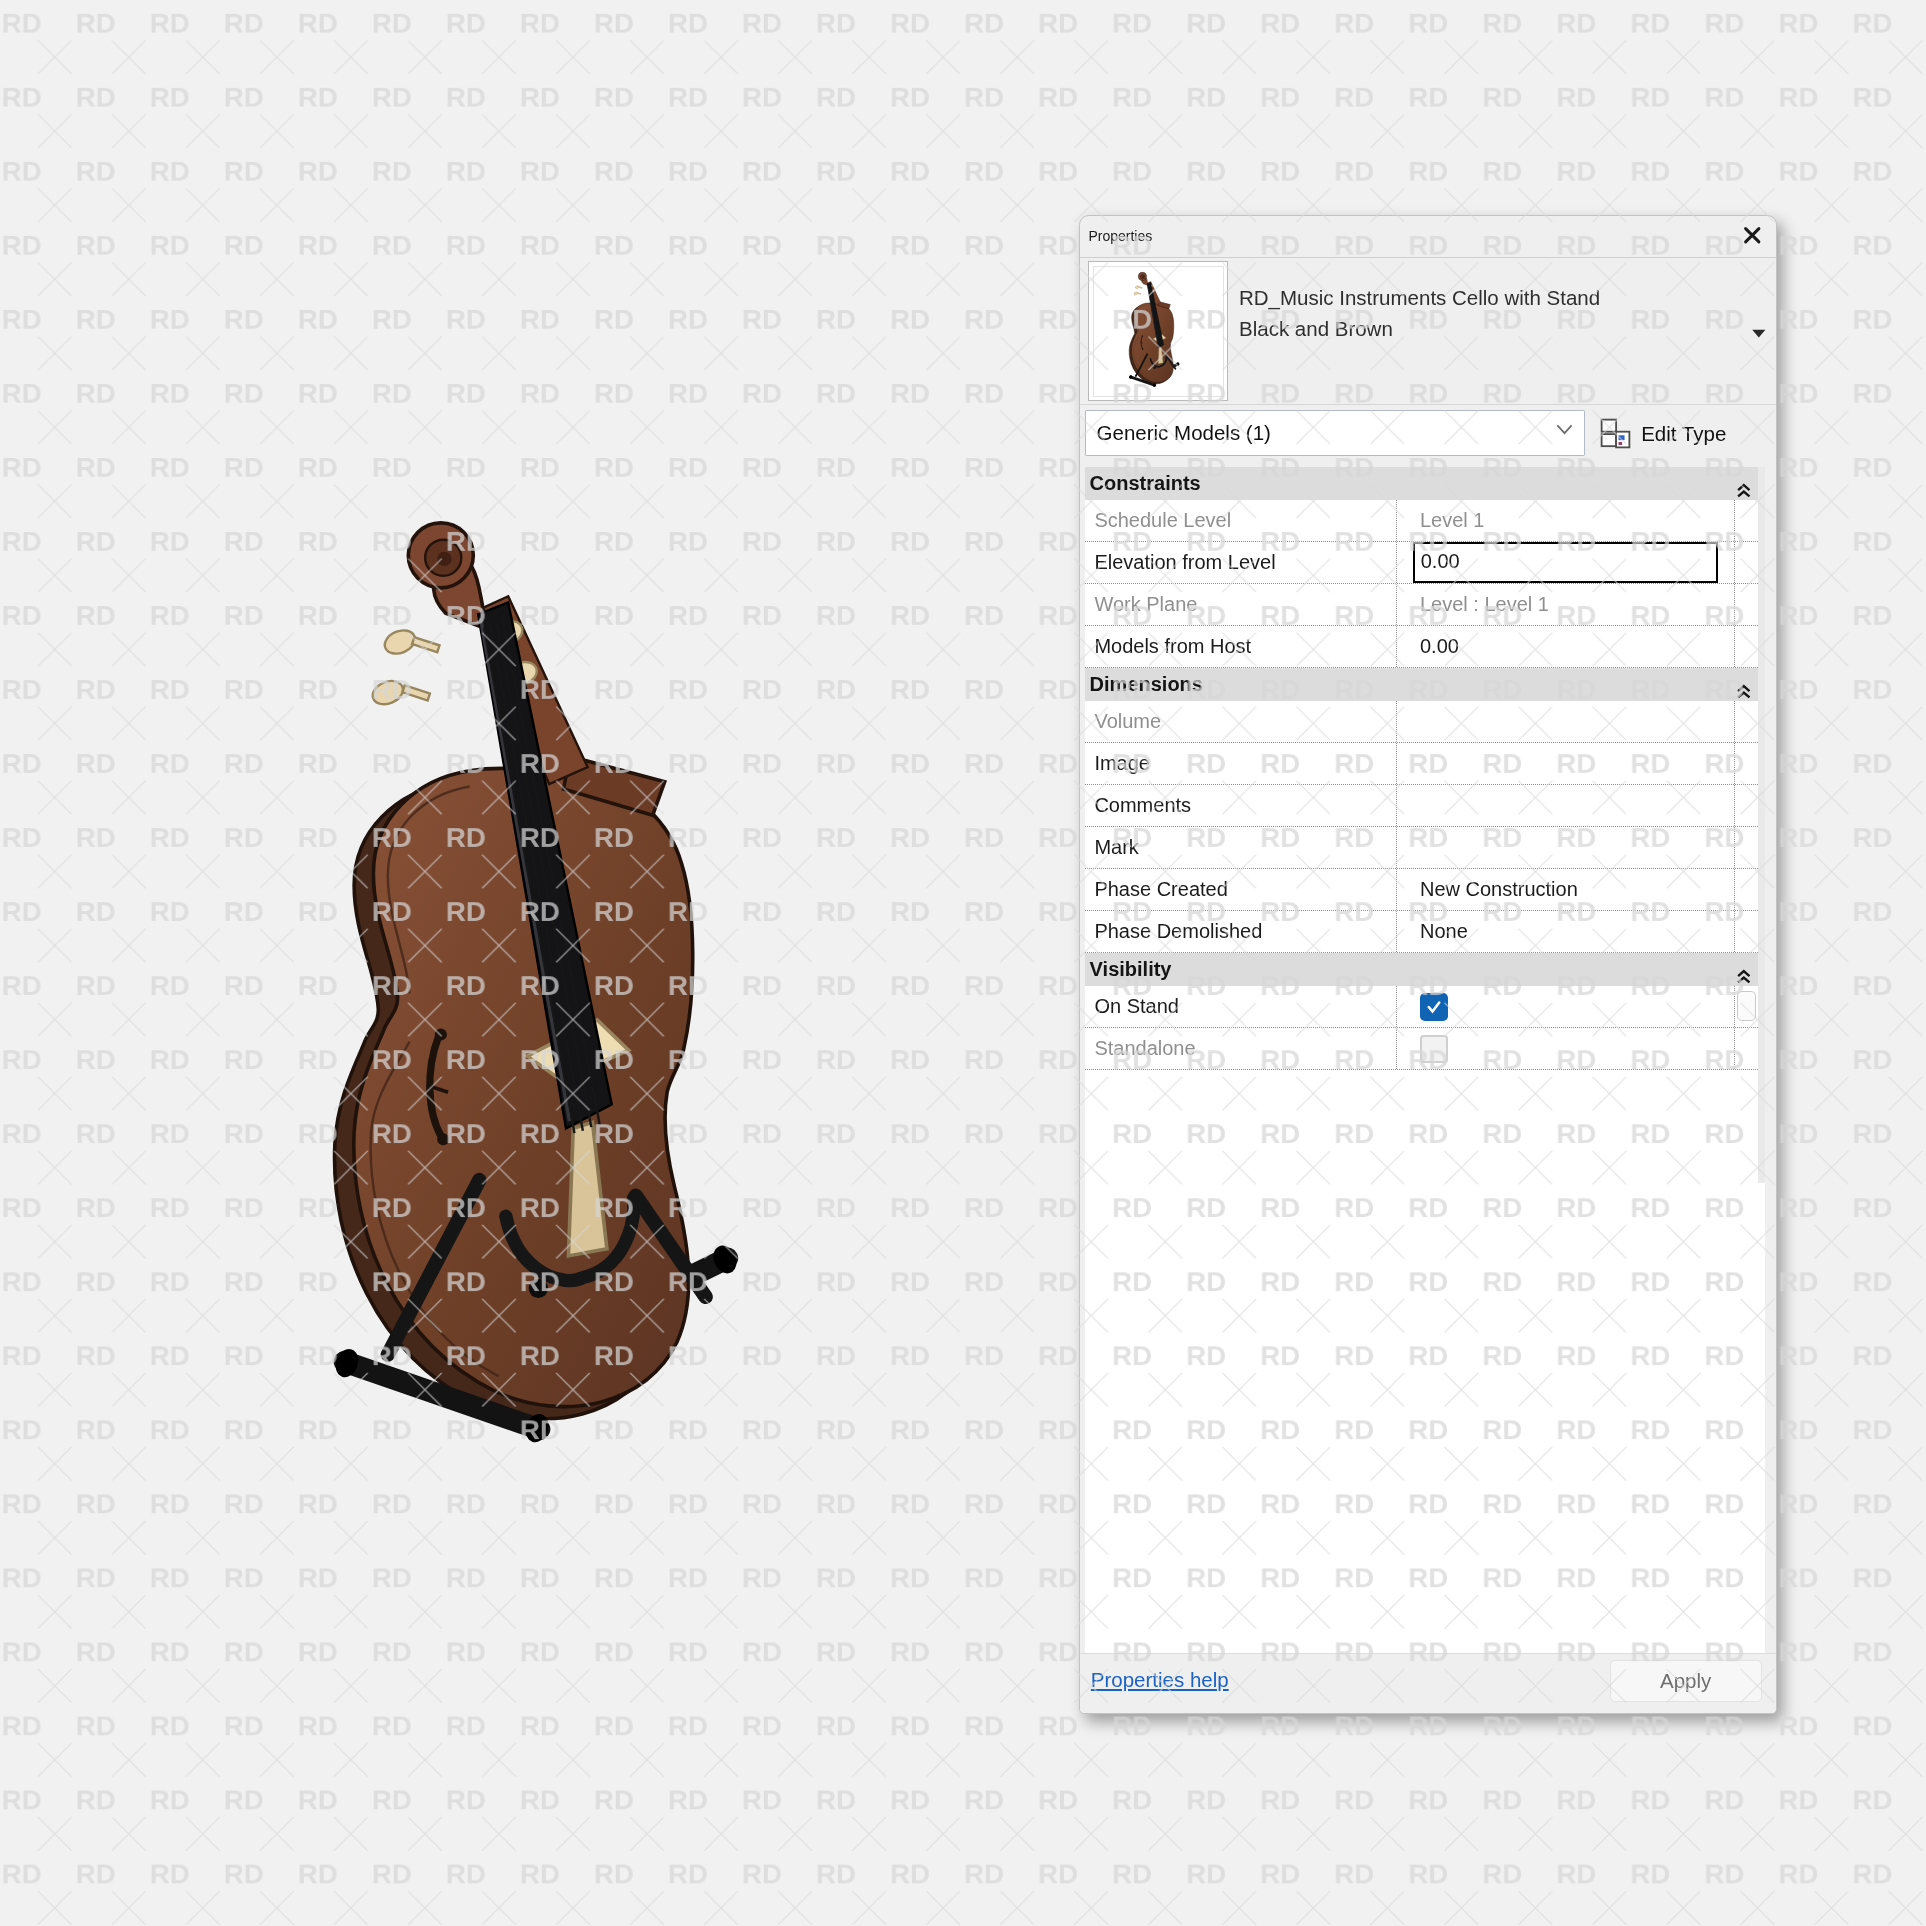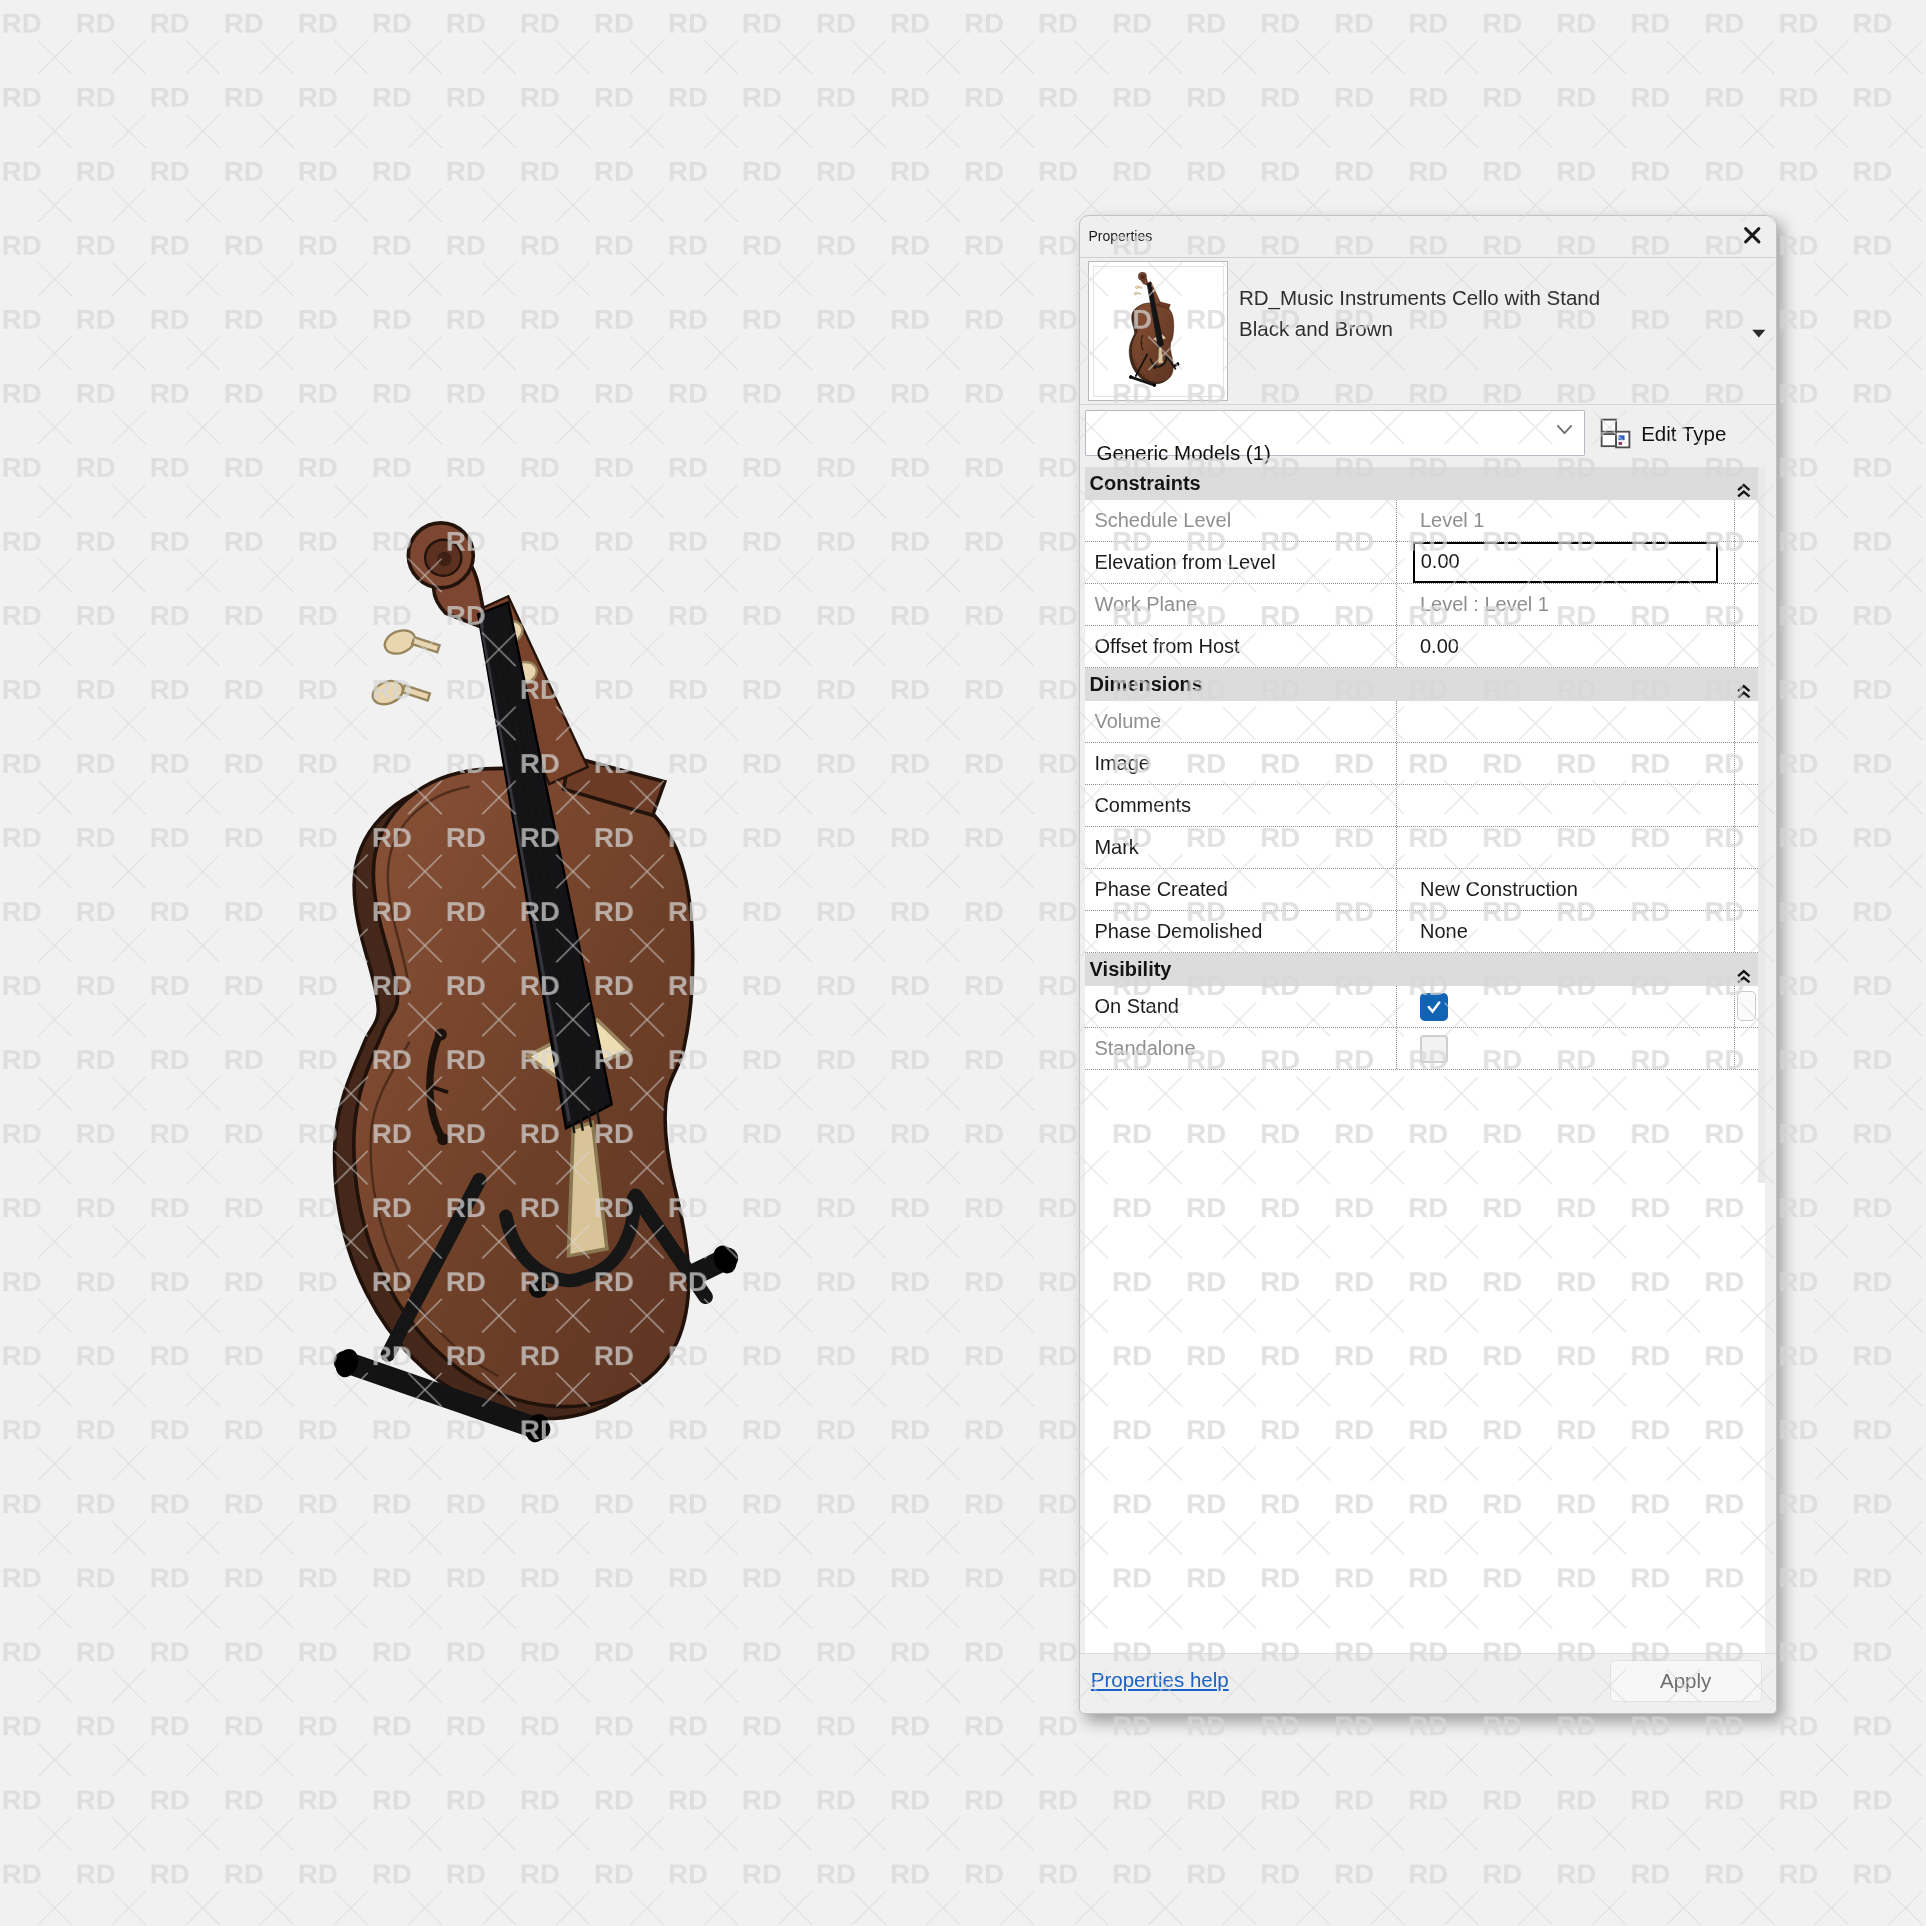--- a/index.html
+++ b/index.html
@@ -35,21 +35,21 @@
   .thumb-inner{border:1.2px solid #e3e3e3;width:129px;height:129px;display:flex;align-items:center;justify-content:center;background:#fff;}
   .type-name{position:absolute;left:159px;top:66px;width:500px;font-size:20.5px;color:#2e2e2e;line-height:31px;}
   .type-drop{position:absolute;right:8.4px;top:110px;width:18px;height:15.6px;display:flex;align-items:center;justify-content:center;cursor:pointer;}
   .type-sep{position:absolute;left:0;top:188px;width:100%;height:1.2px;background:#d6d6d6;}
 
   .combo-row{position:absolute;left:4.8px;top:194px;width:687px;height:47px;}
   .combobox{
     position:absolute;left:0;top:0;width:500px;height:46px;background:#fff;
     border:1.2px solid #b3bac3;border-radius:1.2px;box-sizing:border-box;cursor:pointer;
   }
-  .combobox .combo-text{position:absolute;left:10.8px;top:0;line-height:43px;font-size:20.5px;color:#111;margin-top:20px;}
+  .combobox .combo-text{position:absolute;left:10.8px;top:0;line-height:43px;font-size:20.5px;color:#111;}
   .combobox .combo-chevron{position:absolute;right:9.6px;top:12px;}
   .edit-type-btn{position:absolute;left:513px;top:1.2px;width:173px;height:45px;display:flex;align-items:center;gap:8.4px;cursor:pointer;}
   .edit-type-btn .et-label{font-size:20.5px;color:#111;}
 
   .content-white{position:absolute;left:4.8px;top:251px;width:680px;height:1186px;background:#ffffff;}
   .scroll-track{position:absolute;left:673px;top:0;width:7.2px;height:716px;background:#e9e9e9;}
 
   #prop-grid{position:absolute;left:0;top:0;width:673px;}
   .section-header{
     position:relative;height:33px;background:#dcdcdc;color:#141414;
@@ -233,21 +233,21 @@
             <div class="cell-label">Elevation from Level</div>
             <div class="cell-value focused">0.00</div>
             <div class="cell-side"></div>
           </div>
           <div class="prop-row disabled">
             <div class="cell-label">Work Plane</div>
             <div class="cell-value">Level : Level 1</div>
             <div class="cell-side"></div>
           </div>
           <div class="prop-row">
-            <div class="cell-label">Offset from Host</div>
+            <div class="cell-label">Models from Host</div>
             <div class="cell-value">0.00</div>
             <div class="cell-side"></div>
           </div>
           <div class="section-header"><span>Dimensions</span><span class="collapse"><svg width="15.6" height="15.6" viewBox="0 0 22 22">
                 <polyline points="3,10 11,3 19,10" fill="none" stroke="#141414" stroke-width="3.4"></polyline>
                 <polyline points="3,19 11,12 19,19" fill="none" stroke="#141414" stroke-width="3.4"></polyline>
               </svg></span></div>
           <div class="prop-row disabled">
             <div class="cell-label">Volume</div>
             <div class="cell-value"></div>

